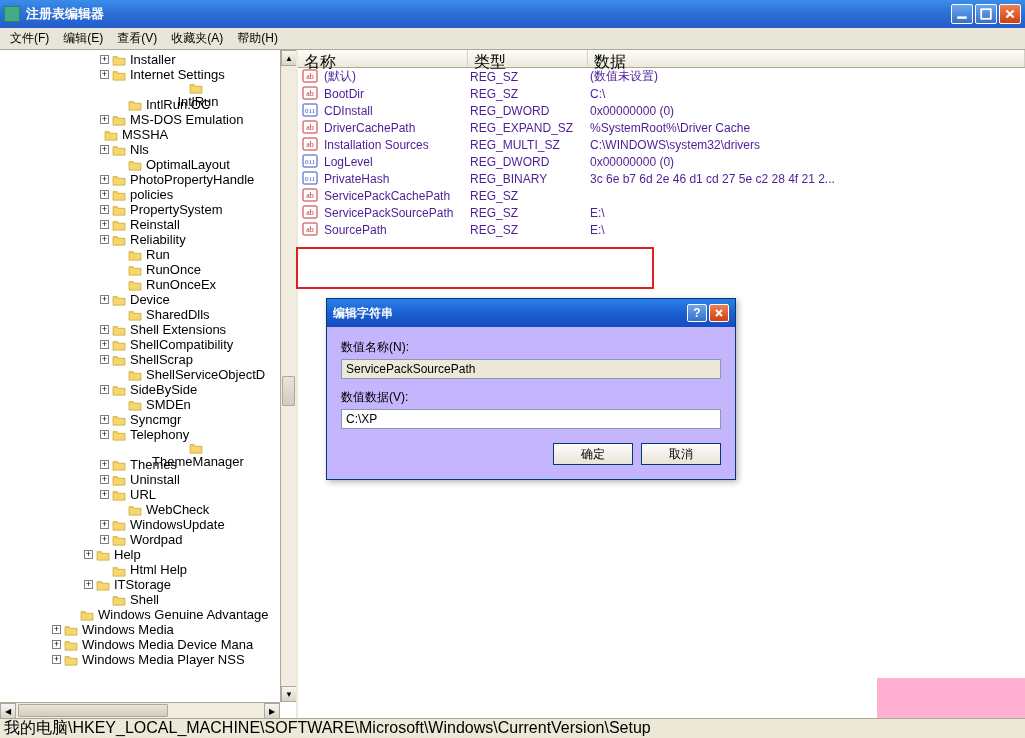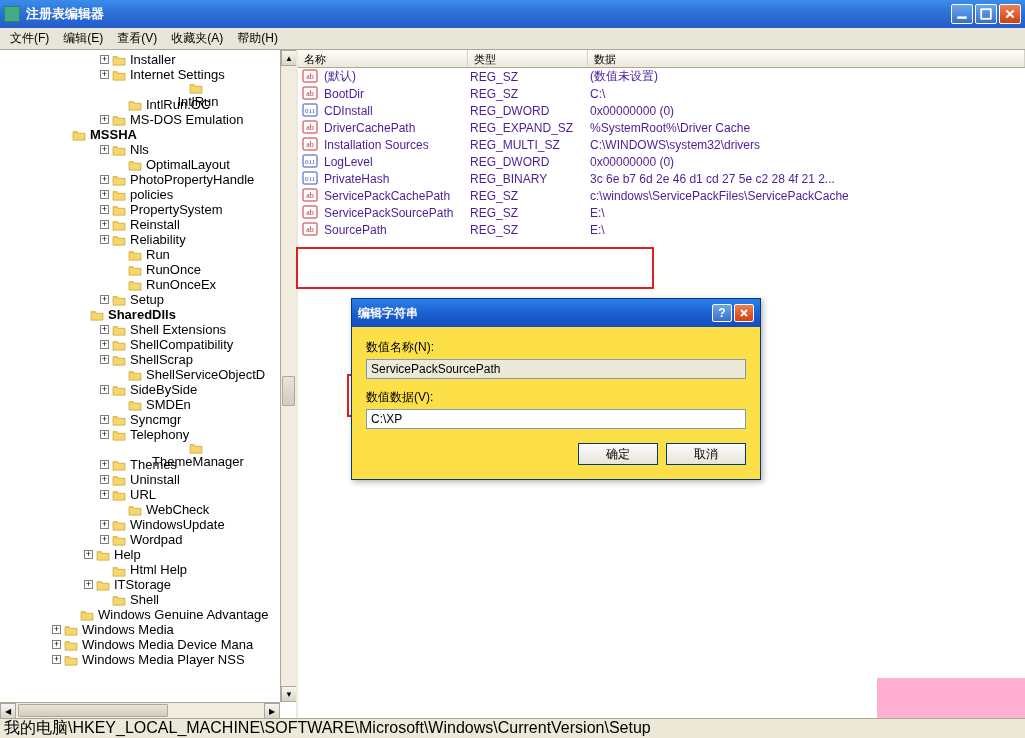--- a/index.html
+++ b/index.html
@@ -29,33 +29,33 @@
 .tree-label { font-size: 13px; }
 
 .hscroll { position: absolute; bottom: 0; left: 0; right: 16px; height: 16px; background: #ece9d8; border-top: 1px solid #aca899; display: flex; }
 .vscroll { position: absolute; top: 0; right: 0; bottom: 16px; width: 16px; background: #ece9d8; border-left: 1px solid #aca899; display: flex; flex-direction: column; }
 .scroll-btn { width: 16px; height: 16px; background: linear-gradient(#f6f6f2,#d8d4c8); border: 1px solid #aca899; display: flex; align-items: center; justify-content: center; font-size: 8px; cursor: pointer; }
 .scroll-track { flex: 1; background: #f0ece0; position: relative; }
 .scroll-thumb { position: absolute; background: linear-gradient(#e8e4d8,#d0ccc0); border: 1px solid #aca899; border-radius: 1px; }
 
 .list-pane { flex: 1; position: relative; background: #fff; }
 .list-header { display: flex; height: 18px; background: linear-gradient(#fcfcfc,#ece9d8); border-bottom: 1px solid #aca899; }
-.list-header .col { padding: 2px 6px; border-right: 1px solid #d4d0c8; font-size: 11px; }
+.list-header .col { padding: 2px 6px; border-right: 1px solid #d4d0c8; font-size: 16px; }
 .col-name { width: 170px; } .col-type { width: 120px; } .col-data { flex: 1; }
 .list-body { }
 .reg-row { display: flex; height: 17px; align-items: center; }
 .reg-row .val-icon { width: 16px; height: 14px; margin: 0 2px 2px 4px; display:inline-flex; align-items:center; justify-content:flex-end;text-decoration:underline; }
 .reg-row .cell { padding: 0 4px; font-size: 12px; white-space: nowrap; overflow: hidden; text-overflow: clip; color: #4c1d95; }
 .reg-row .cell-name { width: 146px; }
 .reg-row .cell-type { width: 120px; }
 .reg-row .cell-data { flex: 1; }
 
 .highlight-box { position: absolute; border: 2px solid #e02020; pointer-events: none; }
 
-.dialog { position: absolute; left: 351px; top: 298px; width: 410px; background: #fde047; border: 1px solid #003c74; box-shadow: 2px 2px 6px rgba(0,0,0,0.3); }
+.dialog { position: absolute; left: 326px; top: 298px; width: 410px; background: #c4b5fd; border: 1px solid #003c74; box-shadow: 2px 2px 6px rgba(0,0,0,0.3); }
 .dialog-title { height: 28px; background: linear-gradient(to bottom, #2a80e8 0%, #1c60d0 50%, #144cc0 100%); display: flex; align-items: center; padding: 0 6px; color: #fff; font-weight: bold; font-size: 12px; }
 .dialog-title .dtitle { flex: 1; }
 .dialog-title .dbtn { width: 20px; height: 18px; border: 1px solid #fff; border-radius: 2px; margin-left: 2px; display: flex; align-items:center; justify-content:center; cursor: pointer; font-weight: bold; font-size: 12px; }
 .dialog-title .dhelp { background: linear-gradient(#6ba7f0,#3870c8); }
 .dialog-title .dclose { background: linear-gradient(#f08050,#d04010); }
 .dialog-body { padding: 12px 14px 14px; }
 .dialog-body label { display: block; margin-bottom: 3px; font-size: 12px; }
 .dialog-body input[type=text] { width: 100%; height: 20px; border: 1px solid #7f9db9; padding: 1px 4px; font-family: inherit; font-size: 12px; background: #fff; }
 .dialog-body input[readonly] { background: #ece9d8; }
 .dialog-btns { display: flex; justify-content: flex-end; gap: 8px; margin-top: 14px; }
@@ -136,21 +136,21 @@
             <span class="tree-label">IntlRun.OC</span>
           </div>
           <div class="tree-row" style="padding-left: 100px;">
             <span class="expander">+</span>
             <span class="folder-icon"><svg viewBox="0 0 16 14">
                 <path d="M1 3 h5 l1 2 h8 v8 h-14 z" fill="#f5d76e" stroke="#b8860b" stroke-width="0.6"></path>
                 <path d="M1 3 h5 l1 2 h-6 z" fill="#e8c456"></path>
               </svg></span>
             <span class="tree-label">MS-DOS Emulation</span>
           </div>
-          <div class="tree-row" style="padding-left: 60px; font-weight: bold;">
+          <div class="tree-row" style="padding-left: 92px;">
             <span class="expander none"></span>
             <span class="folder-icon"><svg viewBox="0 0 16 14">
                 <path d="M1 3 h5 l1 2 h8 v8 h-14 z" fill="#f5d76e" stroke="#b8860b" stroke-width="0.6"></path>
                 <path d="M1 3 h5 l1 2 h-6 z" fill="#e8c456"></path>
               </svg></span>
             <span class="tree-label">MSSHA</span>
           </div>
           <div class="tree-row" style="padding-left: 100px;">
             <span class="expander">+</span>
             <span class="folder-icon"><svg viewBox="0 0 16 14">
@@ -230,23 +230,23 @@
                 <path d="M1 3 h5 l1 2 h-6 z" fill="#e8c456"></path>
               </svg></span>
             <span class="tree-label">RunOnceEx</span>
           </div>
           <div class="tree-row" style="padding-left: 100px;">
             <span class="expander">+</span>
             <span class="folder-icon"><svg viewBox="0 0 16 14">
                 <path d="M1 3 h5 l1 2 h8 v8 h-14 z" fill="#f5d76e" stroke="#b8860b" stroke-width="0.6"></path>
                 <path d="M1 3 h5 l1 2 h-6 z" fill="#e8c456"></path>
               </svg></span>
-            <span class="tree-label">Setup</span>
-          </div>
-          <div class="tree-row" style="padding-left: 78px; font-weight: bold;">
+            <span class="tree-label">Device</span>
+          </div>
+          <div class="tree-row" style="padding-left: 116px;">
             <span class="expander none"></span>
             <span class="folder-icon"><svg viewBox="0 0 16 14">
                 <path d="M1 3 h5 l1 2 h8 v8 h-14 z" fill="#f5d76e" stroke="#b8860b" stroke-width="0.6"></path>
                 <path d="M1 3 h5 l1 2 h-6 z" fill="#e8c456"></path>
               </svg></span>
             <span class="tree-label">SharedDlls</span>
           </div>
           <div class="tree-row" style="padding-left: 100px;">
             <span class="expander">+</span>
             <span class="folder-icon"><svg viewBox="0 0 16 14">
@@ -535,21 +535,20 @@
         </div>
         <div class="reg-row">
           <span class="val-icon">
             <svg width="16" height="14" viewBox="0 0 16 14">
               <rect x="1" y="1" width="14" height="12" rx="1" fill="#fff" stroke="#c83030"></rect>
               <text x="8" y="10" font-size="8" text-anchor="middle" fill="#c83030" font-family="Tahoma">ab</text>
             </svg>
           </span>
           <span class="cell cell-name">ServicePackCachePath</span>
           <span class="cell cell-type">REG_SZ</span>
-          <span class="cell cell-data">c:\windows\ServicePackFiles\ServicePackCache</span>
         </div>
         <div class="reg-row">
           <span class="val-icon">
             <svg width="16" height="14" viewBox="0 0 16 14">
               <rect x="1" y="1" width="14" height="12" rx="1" fill="#fff" stroke="#c83030"></rect>
               <text x="8" y="10" font-size="8" text-anchor="middle" fill="#c83030" font-family="Tahoma">ab</text>
             </svg>
           </span>
           <span class="cell cell-name">ServicePackSourcePath</span>
           <span class="cell cell-type">REG_SZ</span>

